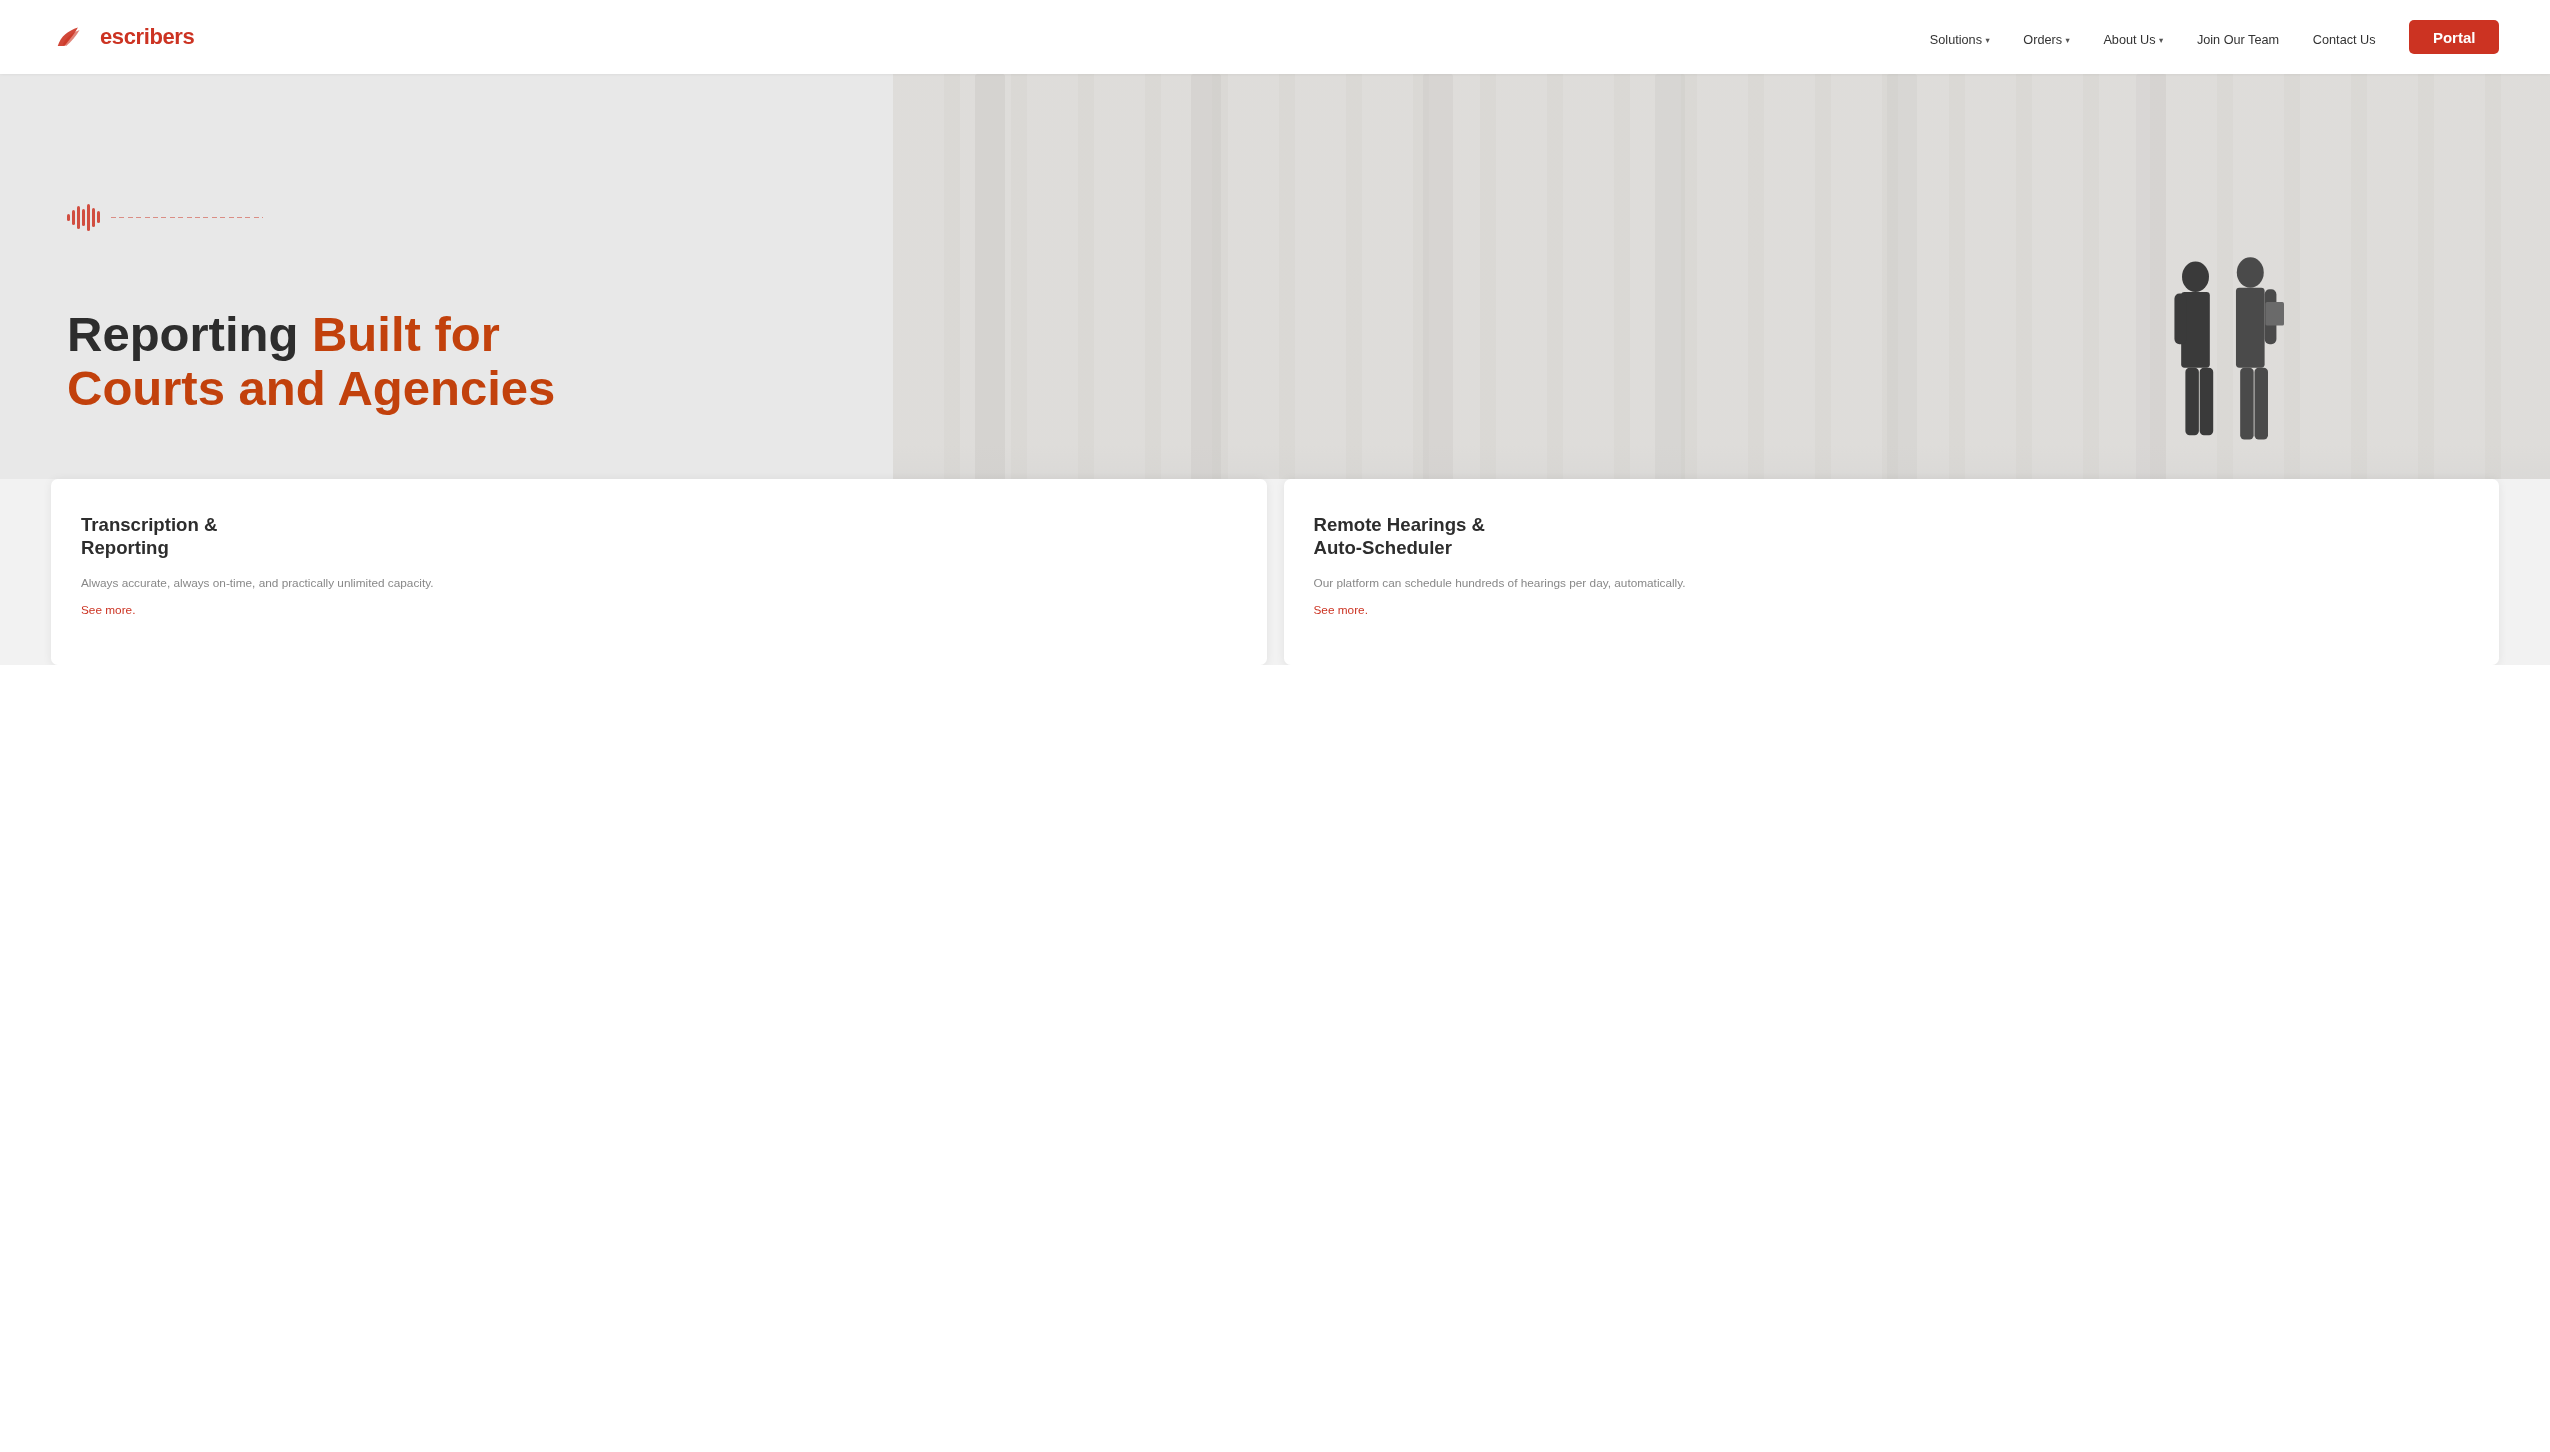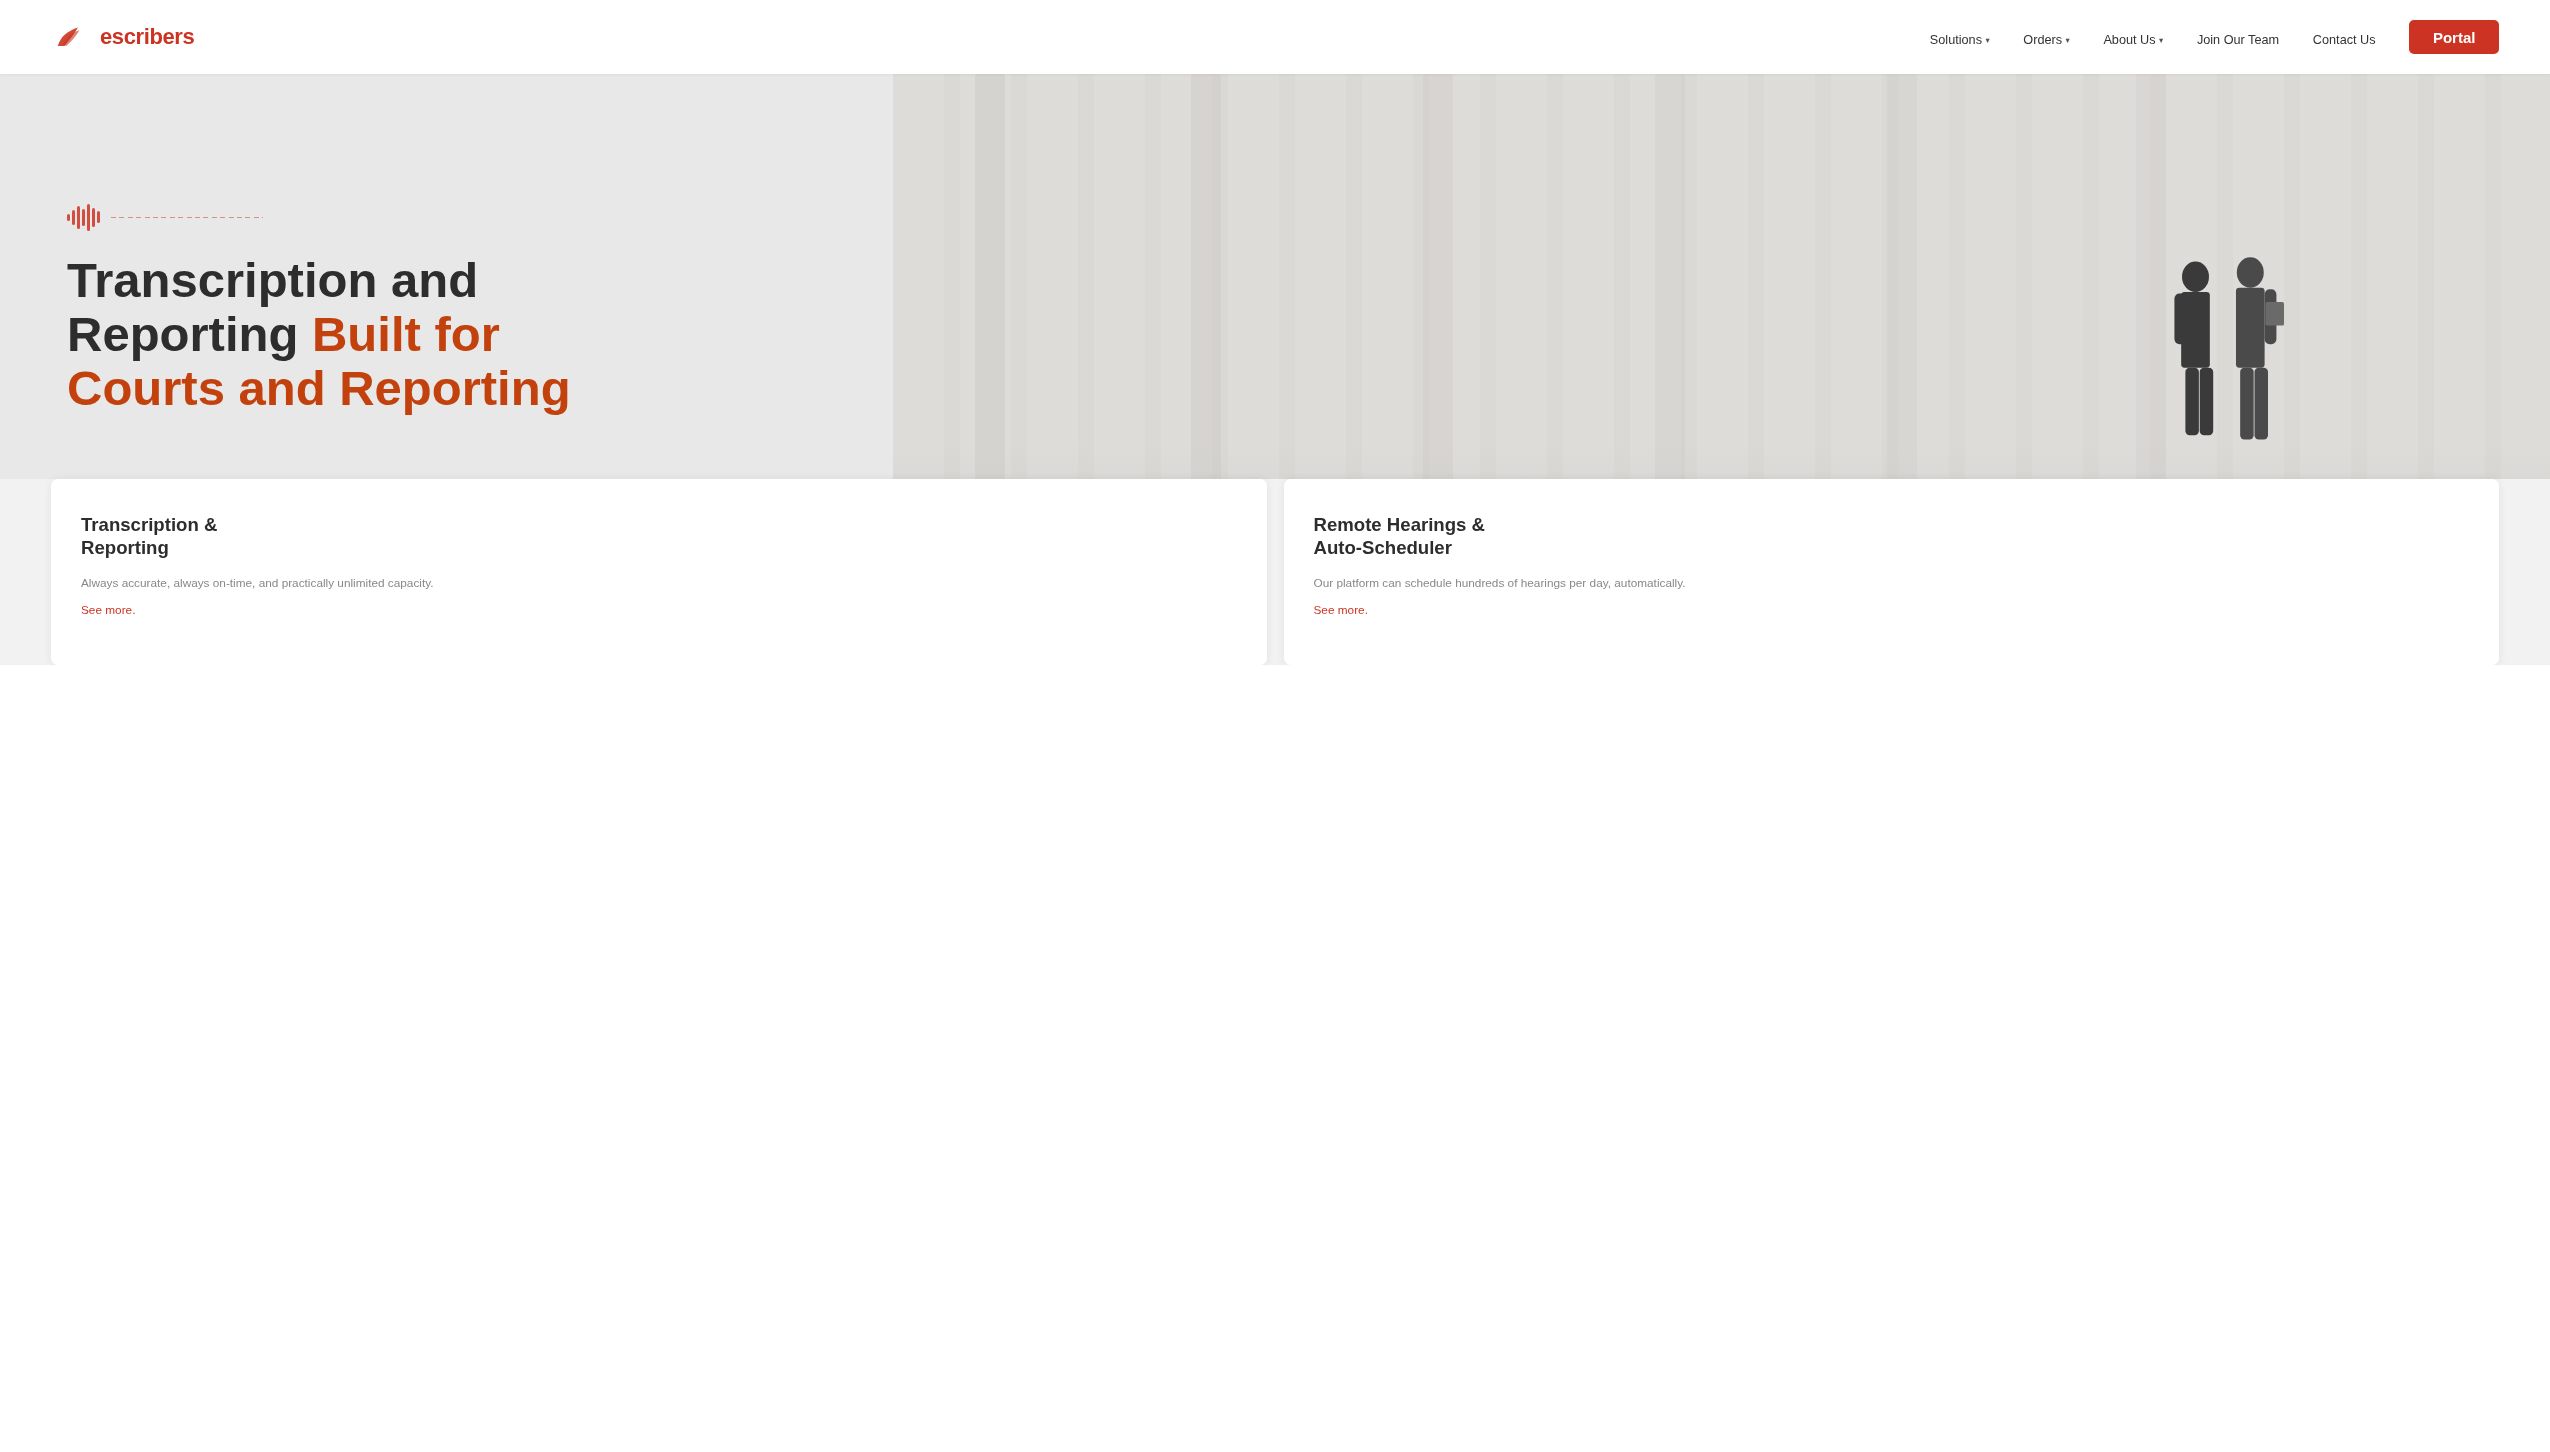--- a/index.html
+++ b/index.html
@@ -257,23 +257,23 @@
       <div class="wave-bar" style="height:23.6px;"></div>
       <div class="wave-bar" style="height:17px;"></div>
       <div class="wave-bar" style="height:27px;"></div>
       <div class="wave-bar" style="height:18.6px;"></div>
       <div class="wave-bar" style="height:11.8px;"></div>
       <div style="width:6.7px;"></div>
       <div class="wave-line"></div>
     </div>
 
     <h1 class="hero-heading">
-      <span>Transcription and</span><br>
+      <br>
       <span>Reporting </span><span class="accent">Built for</span><br>
-      <span class="accent">Courts and Reporting</span>
+      <span class="accent">Courts and Agencies</span>
     </h1>
   </div>
 </section>
 
 <section class="cards-section">
 
   <div class="card">
     <div class="card-title">Transcription &amp;<br>Reporting</div>
     <p class="card-desc">Always accurate, always on-time, and practically unlimited capacity.</p>
     <a class="card-link">See more.</a>

